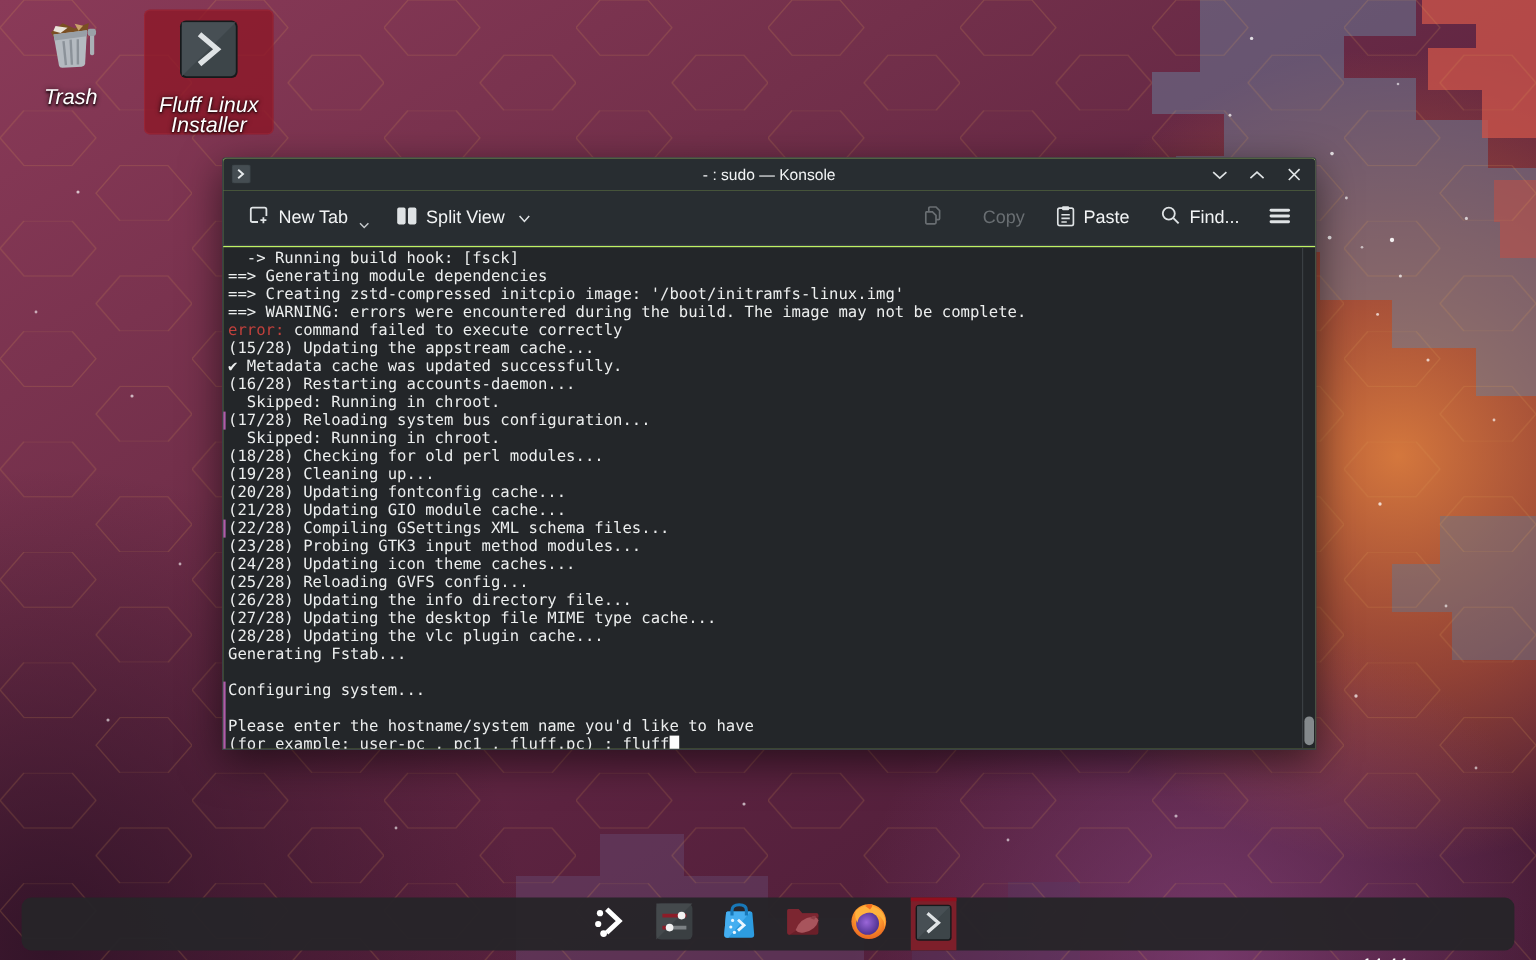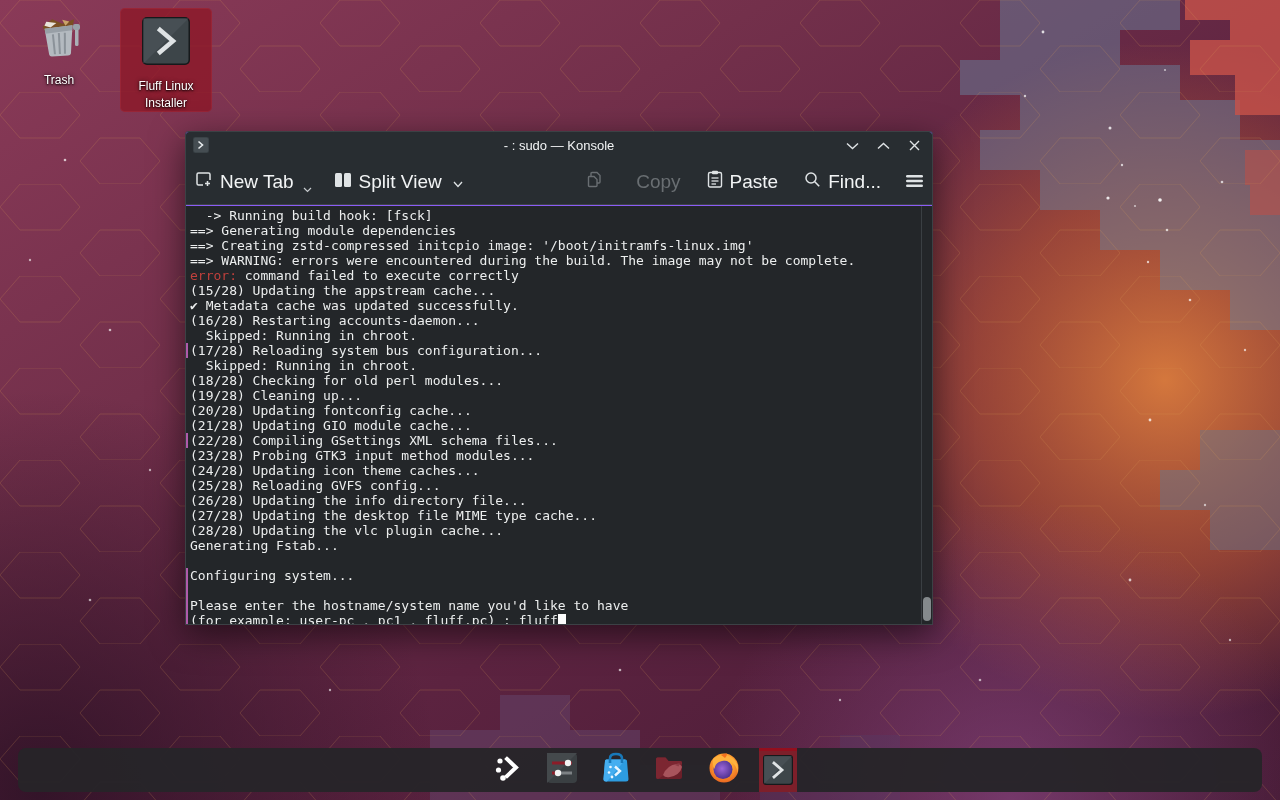--- a/index.html
+++ b/index.html
@@ -6,49 +6,50 @@
   html,body { background:#000; }
   #screen {
     position:relative; width:1280px; height:800px; overflow:hidden;
     font-family:"Liberation Sans","DejaVu Sans",sans-serif;
   }
   
   #wallpaper { position:absolute; inset:0; }
   
   .desk-icon { position:absolute; display:flex; flex-direction:column; align-items:center; text-align:center; }
   .desk-icon .label {
-    color:#fff; font-size:12px; line-height:17px; margin-top:6px;
+    color:#fff; font-size:18px; line-height:17px; margin-top:6px;
     text-shadow:0 1px 2px rgba(0,0,0,.95), 0 0 4px rgba(0,0,0,.7);
+    font-style:italic;
   }
   #icon-trash { left:22px; top:10px; width:74px; }
   #icon-installer {
-    left:120px; top:8px; width:92px; height:104px; border-radius:5px;
+    left:120px; top:8px; width:108px; height:104px; border-radius:5px;
     background:rgba(141,23,38,.78); box-shadow:inset 0 0 0 1px rgba(190,60,70,.25);
     padding-top:6px;
   }
   
   #window {
-    position:absolute; left:185px; top:131px; width:748px; height:494px;
-    background:#8b5cf6; border:1px solid #3c4145; border-radius:3px 3px 0 0;
+    position:absolute; left:185px; top:131px; width:912px; height:494px;
+    background:#bef264; border:1px solid #3c4145; border-radius:3px 3px 0 0;
     box-shadow:0 10px 34px rgba(0,0,0,.55);
   }
   #titlebar {
     position:relative; height:27px; background:#282d31; border-radius:3px 3px 0 0;
     display:flex; align-items:center;
   }
   #titlebar .win-icon { position:absolute; left:7px; top:5px; }
   #title-text {
     position:absolute; left:0; right:0; text-align:center;
     color:#f2f4f5; font-size:13px;
   }
   .win-controls { position:absolute; right:8px; top:0; height:27px; display:flex; align-items:center; gap:11px; }
   .win-btn { width:20px; height:20px; display:flex; align-items:center; justify-content:center; cursor:pointer; }
   #toolbar {
     height:46px; background:#282d31; border-bottom:1px solid #3e4347;
-    display:flex; padding:0 0; color:#f2f4f5; font-size:19px;
+    display:flex; padding:0 12px; color:#f2f4f5; font-size:15px;
   }
   .tb-btn { display:flex; align-items:center; gap:7px; padding:6px 8px; border-radius:3px; cursor:pointer; }
   .tb-btn.disabled { color:#696e72;gap:33px; }
   .tb-spacer { flex:1; }
   .chev-sub { margin-left:2px; margin-top:10px; }
   
   #terminal {
     position:absolute; left:0; top:74px; right:0; bottom:0;
     background:#232629; overflow:hidden;
   }

